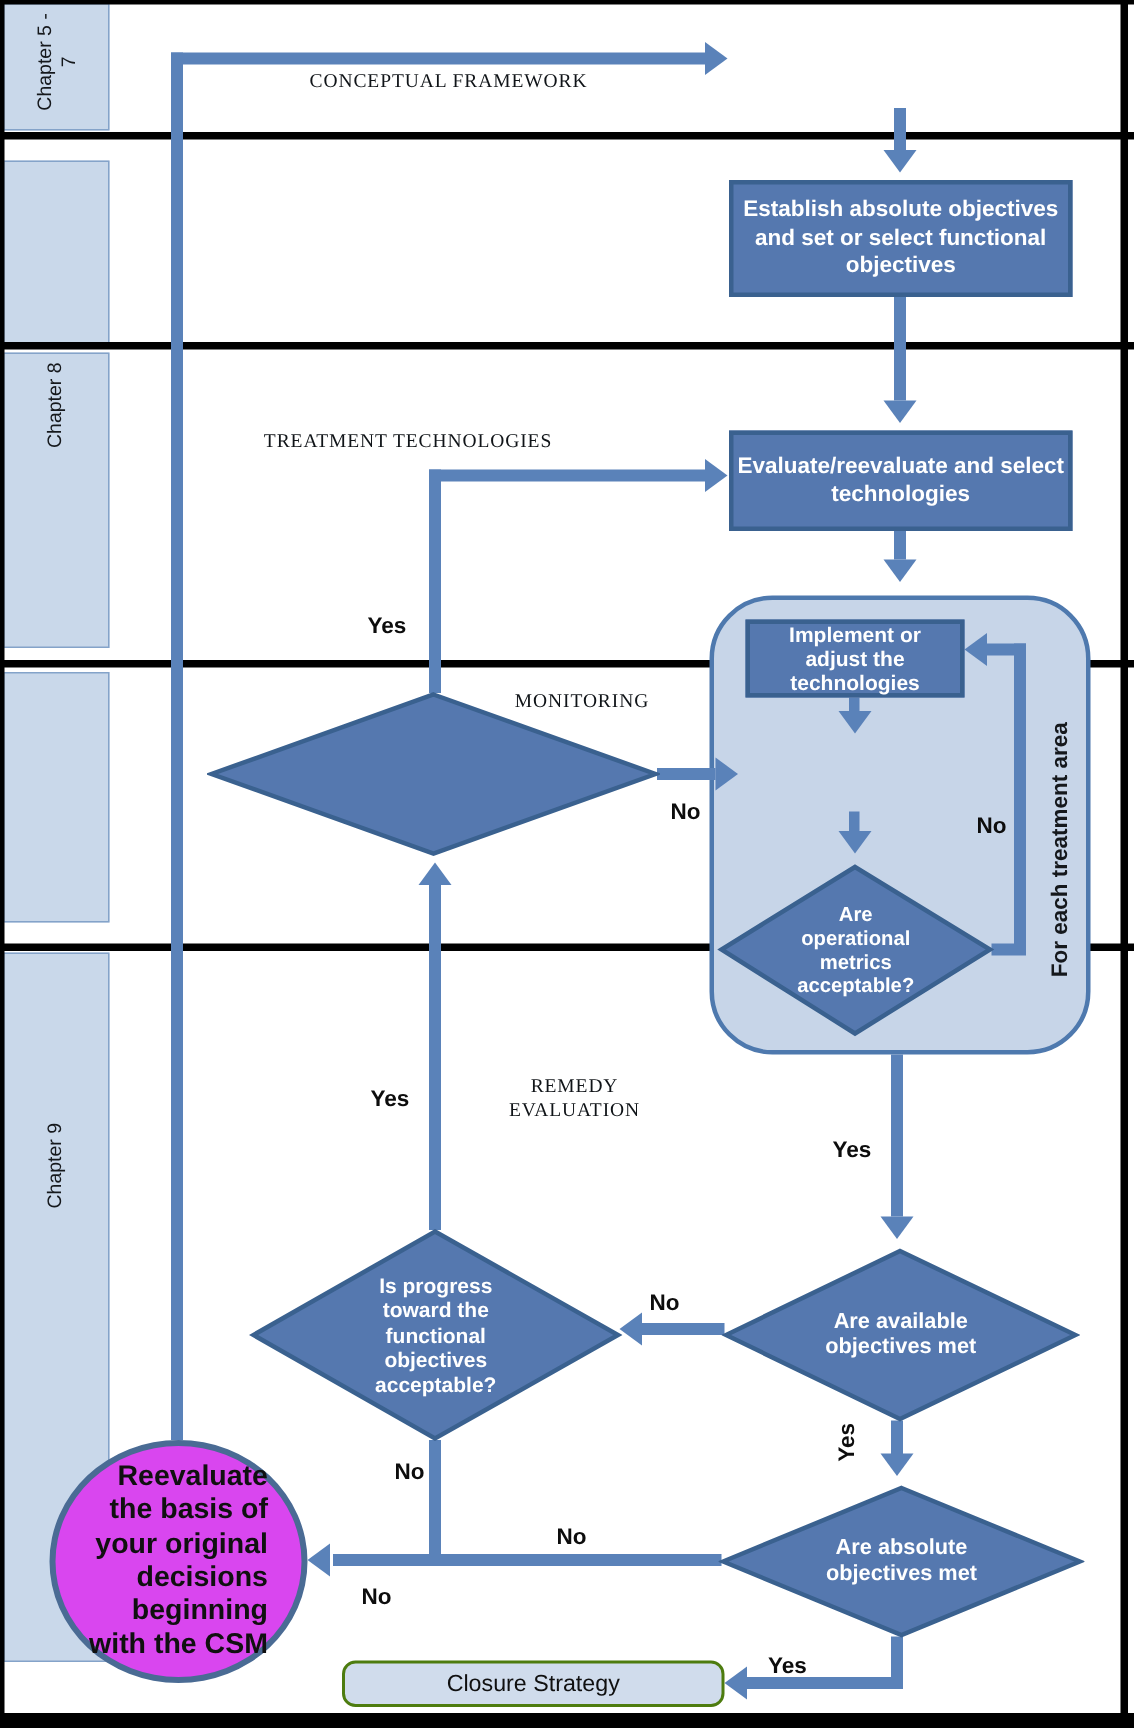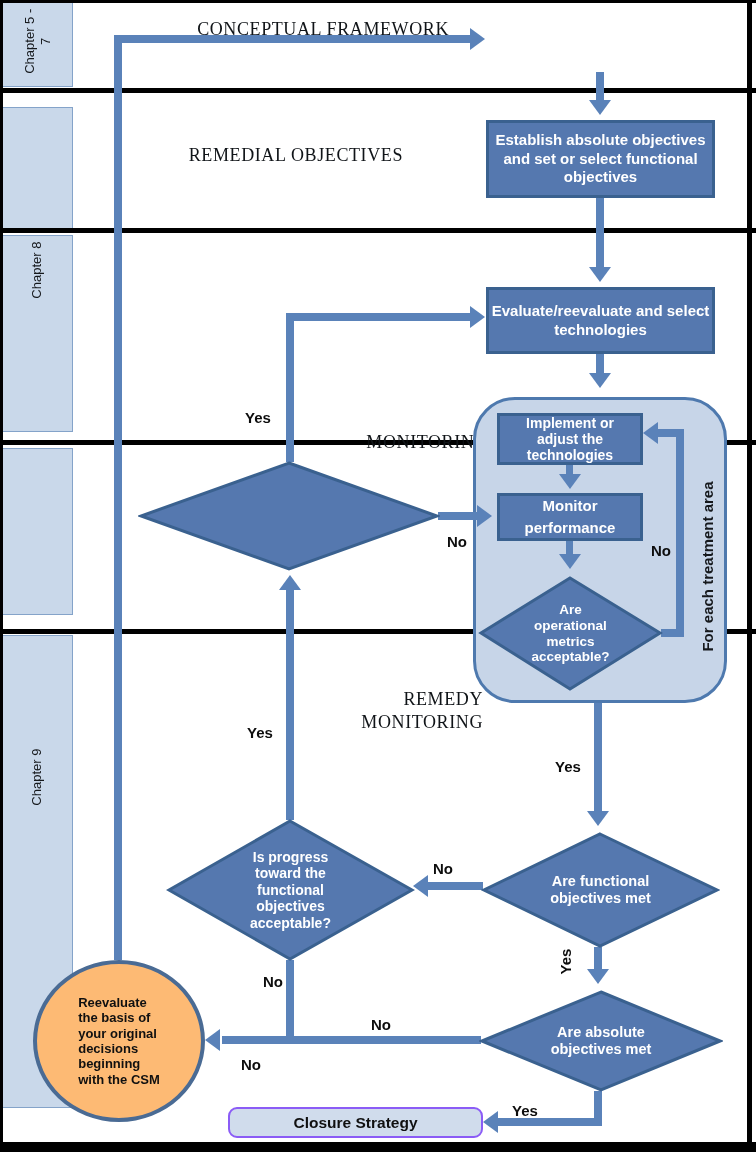--- a/index.html
+++ b/index.html
@@ -6,22 +6,22 @@
   .page{position:relative;width:756px;height:1152px;background:#ffffff;overflow:hidden;
         font-family:"Liberation Sans",sans-serif;}
   .abs{position:absolute;}
   
   .blk{position:absolute;background:#000000;}
   
   .panel{position:absolute;background:#C9D8EA;border:1px solid #84A3C9;box-sizing:border-box;}
   .chapter-label{position:absolute;color:#15181c;font-size:13px;text-align:center;
                  transform:rotate(-90deg);line-height:1.25;}
   
-  .hdr{position:absolute;font-family:"Liberation Serif",serif;font-size:18px;color:#101418;
-       letter-spacing:0.6px;text-align:right;line-height:1.25;}
+  .hdr{position:absolute;font-family:"Liberation Serif",serif;font-size:13px;color:#101418;
+       letter-spacing:0.6px;text-align:center;line-height:1.25;margin-top:28px;}
   
   .seg{position:absolute;background:#5A82B9;}
   .ah{position:absolute;width:0;height:0;}
   .ah.r{border-top:11px solid transparent;border-bottom:11px solid transparent;border-left:15px solid #5A82B9;}
   .ah.l{border-top:11px solid transparent;border-bottom:11px solid transparent;border-right:15px solid #5A82B9;}
   .ah.d{border-left:11px solid transparent;border-right:11px solid transparent;border-top:15px solid #5A82B9;}
   .ah.u{border-left:11px solid transparent;border-right:11px solid transparent;border-bottom:15px solid #5A82B9;}
   
   .node{position:absolute;background:#5578AF;border:3px solid #3A618F;box-sizing:border-box;
         color:#ffffff;font-weight:bold;display:flex;align-items:center;justify-content:center;
@@ -29,24 +29,24 @@
   .pre{white-space:pre-line;}
   
   .loopbox{position:absolute;background:#C7D5E8;border:3px solid #4E79AE;border-radius:42px;box-sizing:border-box;}
   
   .dtext{position:absolute;display:flex;align-items:center;justify-content:center;text-align:center;
          color:#ffffff;font-weight:bold;font-size:14px;line-height:1.18;}
   
   .edge{position:absolute;width:44px;color:#0d0d0d;font-weight:bold;font-size:15px;text-align:center;}
   .rot{transform:rotate(-90deg);}
   
-  .circlenode{position:absolute;background:#fdba74;border:4px solid #4A6B94;border-radius:50%;box-sizing:border-box;
-        color:#101010;font-weight:bold;font-size:13px;line-height:1.18;display:flex;align-items:center;justify-content:center;text-align:left;}
-  .closure{position:absolute;background:#D0DCEC;border:2px solid #8b5cf6;border-radius:9px;box-sizing:border-box;
-        color:#101010;font-weight:700;font-size:15.5px;display:flex;align-items:center;justify-content:center;}
+  .circlenode{position:absolute;background:#d946ef;border:4px solid #4A6B94;border-radius:50%;box-sizing:border-box;
+        color:#101010;font-weight:bold;font-size:19px;line-height:1.18;display:flex;align-items:center;justify-content:center;text-align:right;}
+  .closure{position:absolute;background:#D0DCEC;border:2px solid #4d7c0f;border-radius:9px;box-sizing:border-box;
+        color:#101010;font-weight:400;font-size:15.5px;display:flex;align-items:center;justify-content:center;}
   .looplabel{position:absolute;color:#15181c;font-size:15px;font-weight:600;text-align:center;transform:rotate(-90deg);}
 </style>
 </head>
 <body>
 
 <div class="page">
 
   <div class="panel" style="left:2px;top:2px;width:71px;height:85px;"></div>
   <div class="panel" style="left:2px;top:107px;width:71px;height:124px;"></div>
   <div class="panel" style="left:2px;top:235px;width:71px;height:197px;"></div>
@@ -61,24 +61,24 @@
   <div class="blk" style="left:0;top:228px;width:756px;height:5px;"></div>
   <div class="blk" style="left:0;top:440px;width:756px;height:5px;"></div>
   <div class="blk" style="left:0;top:629px;width:756px;height:5px;"></div>
 
   <div class="chapter-label pre" style="left:-8px;top:25px;width:92px;">Chapter 5 -
 7</div>
   <div class="chapter-label" style="left:-13px;top:262px;width:100px;">Chapter 8</div>
   <div class="chapter-label" style="left:-13px;top:769px;width:100px;">Chapter 9</div>
 
   <div class="hdr" style="left:149px;top:18px;width:300px;">CONCEPTUAL FRAMEWORK</div>
-  <div class="hdr" style="left:103px;top:144px;width:300px;">REMEDIAL OBJECTIVES</div>
+  <div class="hdr" style="left:122px;top:258px;width:300px;">TREATMENT TECHNOLOGIES</div>
   <div class="hdr" style="left:288px;top:431px;width:200px;">MONITORING</div>
   <div class="hdr pre" style="left:283px;top:688px;width:200px;">REMEDY
-MONITORING</div>
+EVALUATION</div>
 
   <div class="seg" style="left:114px;top:35px;width:8px;height:925px;"></div>
   <div class="seg" style="left:114px;top:35px;width:356px;height:8px;"></div>
   <div class="ah r" style="left:470px;top:28px;"></div>
 
   <div class="seg" style="left:596px;top:72px;width:8px;height:30px;"></div>
   <div class="ah d" style="left:589px;top:100px;"></div>
 
   <div class="seg" style="left:596px;top:197px;width:8px;height:70px;"></div>
   <div class="ah d" style="left:589px;top:267px;"></div>
@@ -128,22 +128,20 @@
   <div class="ah l" style="left:643px;top:422px;"></div>
 
   <div class="node pre" style="left:486px;top:120px;width:229px;height:78px;">Establish absolute objectives
 and set or select functional
 objectives</div>
   <div class="node pre" style="left:486px;top:287px;width:229px;height:67px;">Evaluate/reevaluate and select
 technologies</div>
   <div class="node pre" style="left:497px;top:413px;width:146px;height:52px;font-size:14px;line-height:1.15;">Implement or
 adjust the
 technologies</div>
-  <div class="node pre" style="left:497px;top:493px;width:146px;height:48px;line-height:1.45;">Monitor
-performance</div>
 
   <svg class="abs" style="left:138px;top:460px;" width="302" height="112">
     <polygon points="151,3 299,56 151,109 3,56" fill="#5578AF" stroke="#3A618F" stroke-width="3"></polygon>
   </svg>
 
   <svg class="abs" style="left:478px;top:575px;" width="185" height="117">
     <polygon points="92,3 182,58 92,114 3,58" fill="#5578AF" stroke="#3A618F" stroke-width="3"></polygon>
   </svg>
   <div class="dtext pre" style="left:488px;top:580px;width:165px;height:107px;font-size:13.5px;">Are
 operational
@@ -155,21 +153,21 @@
   </svg>
   <div class="dtext pre" style="left:186px;top:824px;width:209px;height:132px;font-size:14px;">Is progress
 toward the
 functional
 objectives
 acceptable?</div>
 
   <svg class="abs" style="left:481px;top:831px;" width="239" height="118">
     <polygon points="119,3 236,59 119,115 3,59" fill="#5578AF" stroke="#3A618F" stroke-width="3"></polygon>
   </svg>
-  <div class="dtext pre" style="left:496px;top:837px;width:209px;height:106px;font-size:14.5px;">Are functional
+  <div class="dtext pre" style="left:496px;top:837px;width:209px;height:106px;font-size:14.5px;">Are available
 objectives met</div>
 
   <svg class="abs" style="left:479px;top:989px;" width="244" height="104">
     <polygon points="122,3 241,52 122,101 3,52" fill="#5578AF" stroke="#3A618F" stroke-width="3"></polygon>
   </svg>
   <div class="dtext pre" style="left:494px;top:994px;width:214px;height:94px;font-size:14.5px;">Are absolute
 objectives met</div>
 
   <div class="circlenode pre" style="left:33px;top:960px;width:172px;height:162px;">Reevaluate
 the basis of

